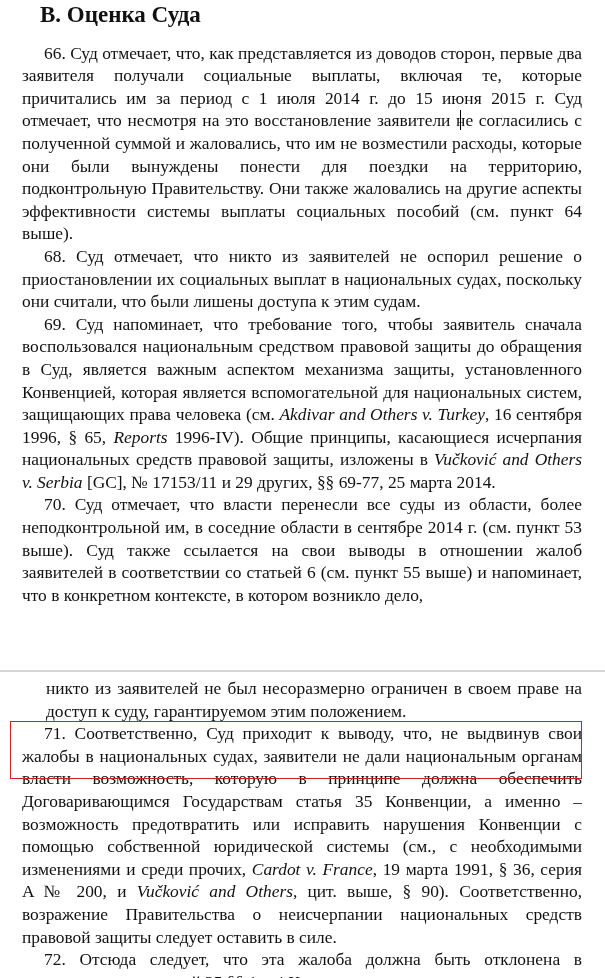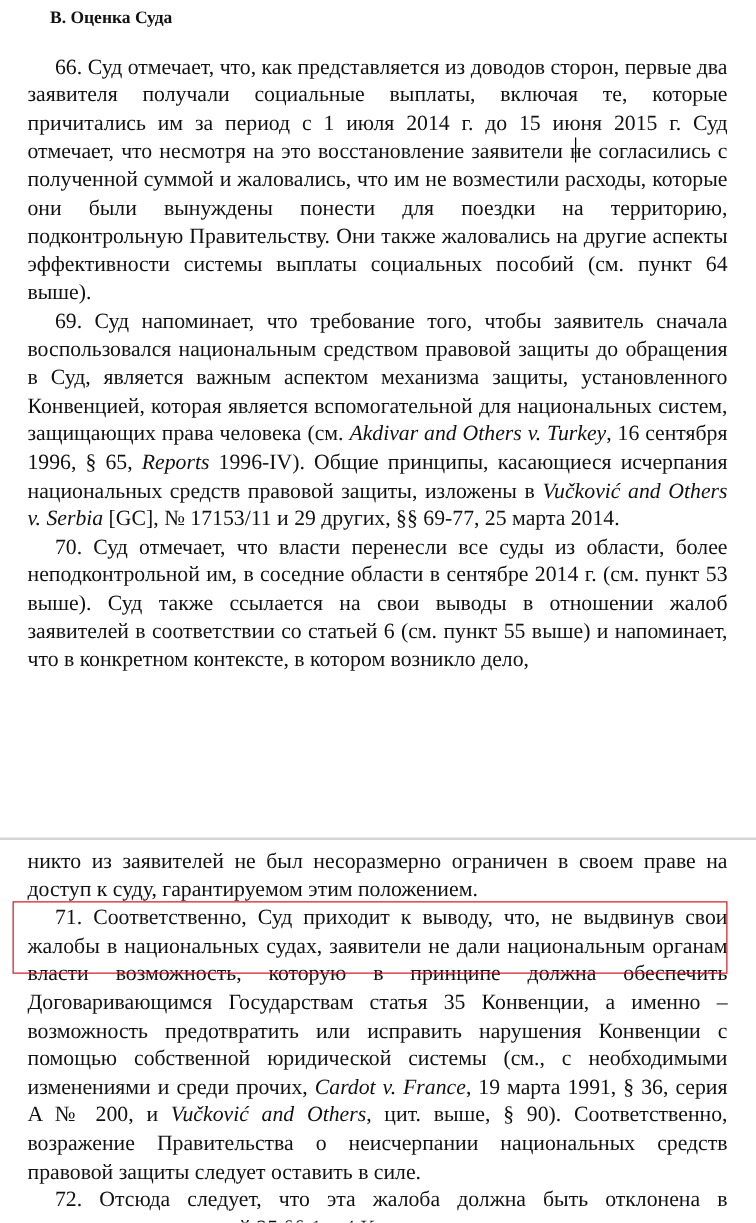--- a/index.html
+++ b/index.html
@@ -1,35 +1,36 @@
 <!DOCTYPE html>
 <html><head>
 <meta charset="utf-8">
 <style>
   html, body { margin: 0; padding: 0; background: #ffffff; }
   body { width: 605px; height: 978px; position: relative; overflow: hidden;
          font-family: "Liberation Serif", "DejaVu Serif", serif; color: #111; }
   .page { position: absolute; left: 22px; width: 560px; font-size: 17.4px; line-height: 22.6px; }
   .page1 { top: 4px; }
   .page2 { top: 677px; }
-  h2 { font-size: 14px; font-weight: bold; margin: 0 0 15px 18px; line-height: 22.6px; }
+  h2 { font-size: 23px; font-weight: bold; margin: 0 0 15px 18px; line-height: 22.6px; }
   p { margin: 0; text-align: justify; text-indent: 22px; }
-  p.cont { text-indent: 0; }
+  p.cont { text-indent: 0; margin-left: 24px; }
   .page-break { position: absolute; left: 0; top: 670px; width: 605px; height: 2px; background: #d6d6d6; }
   .highlight-box { position: absolute; left: 10px; top: 721px; width: 572px; height: 58px;
                    border: 1.5px solid #d0202a; box-sizing: border-box; pointer-events: none; }
   .caret { position: absolute; left: 460px; top: 110px; width: 1px; height: 20px; background: #000; }
   i { font-style: italic; margin-top: 10px; }
 </style>
 </head>
 <body>
 
 <div class="page page1">
   <h2>B. Оценка Суда</h2>
   <p>66. Суд отмечает, что, как представляется из доводов сторон, первые два заявителя получали социальные выплаты, включая те, которые причитались им за период с 1 июля 2014 г. до 15 июня 2015 г. Суд отмечает, что несмотря на это восстановление заявители не согласились с полученной суммой и жаловались, что им не возместили расходы, которые они были вынуждены понести для поездки на территорию, подконтрольную Правительству. Они также жаловались на другие аспекты эффективности системы выплаты социальных пособий (см. пункт 64 выше).</p>
+  <p>68. Суд отмечает, что никто из заявителей не оспорил решение о приостановлении их социальных выплат в национальных судах, поскольку они считали, что были лишены доступа к этим судам.</p>
   <p><span>69. Суд напоминает, что требование того, чтобы заявитель сначала воспользовался национальным средством правовой защиты до обращения в Суд, является важным аспектом механизма защиты, установленного Конвенцией, которая является вспомогательной для национальных систем, защищающих права человека (см. </span><i>Akdivar and Others v. Turkey</i><span>, 16 сентября 1996, § 65, </span><i>Reports</i><span> 1996-IV). Общие принципы, касающиеся исчерпания национальных средств правовой защиты, изложены в </span><i>Vučković and Others v. Serbia</i><span> [GC], № 17153/11 и 29 других, §§ 69-77, 25 марта 2014.</span></p>
   <p>70. Суд отмечает, что власти перенесли все суды из области, более неподконтрольной им, в соседние области в сентябре 2014 г. (см. пункт 53 выше). Суд также ссылается на свои выводы в отношении жалоб заявителей в соответствии со статьей 6 (см. пункт 55 выше) и напоминает, что в конкретном контексте, в котором возникло дело,</p>
 </div>
 
 <div class="caret"></div>
 
 <div class="page-break"></div>
 
 <div class="page page2">
   <p class="cont">никто из заявителей не был несоразмерно ограничен в своем праве на доступ к суду, гарантируемом этим положением.</p>

